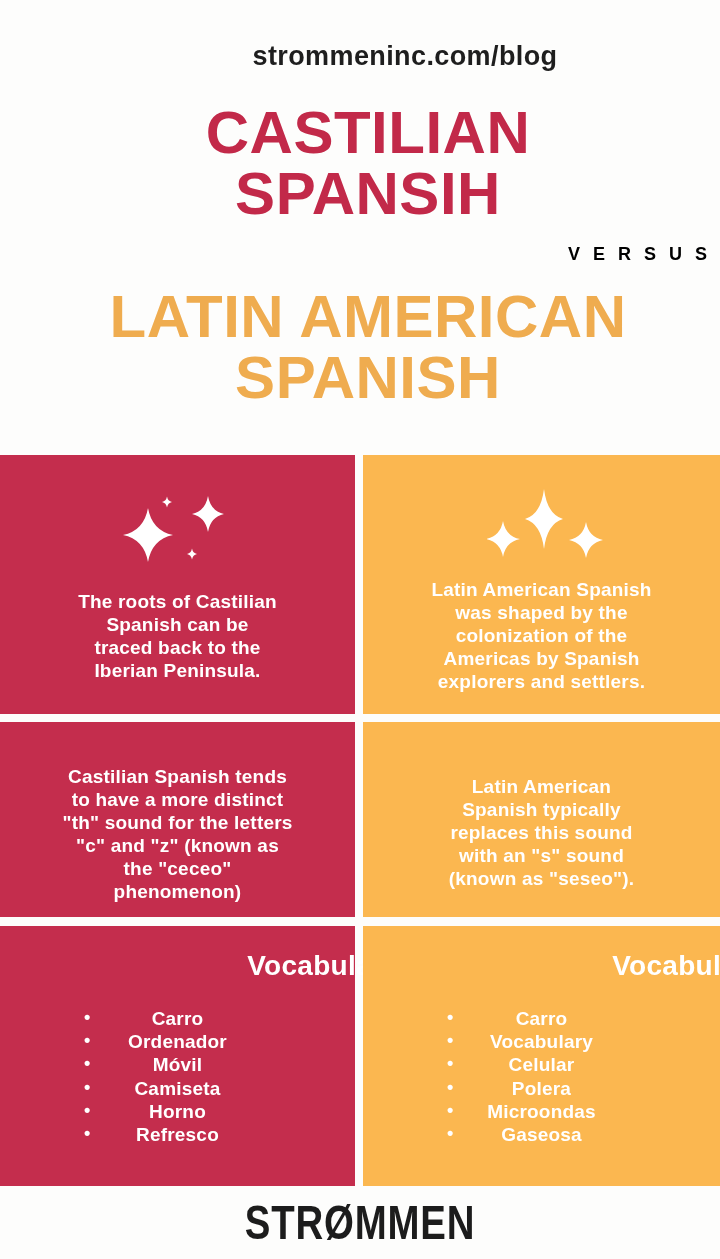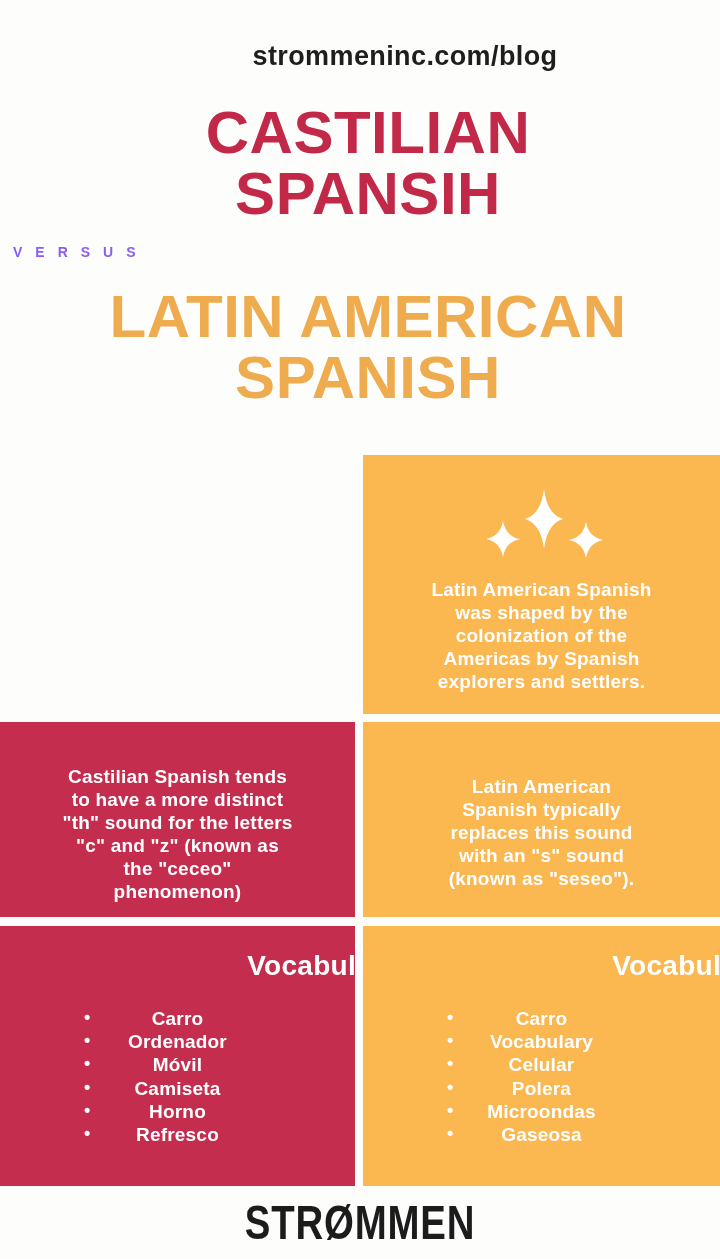--- a/index.html
+++ b/index.html
@@ -16,22 +16,22 @@
     background:#FDFDFC;overflow:hidden;
     font-family:"Liberation Sans",sans-serif;
   }
   
   .url{position:absolute;top:41px;left:0;width:720px;text-align:center;
        font-size:27px;font-weight:600;letter-spacing:.4px;color:var(--ink);padding-left:45px;}
   .title{position:absolute;left:0;width:720px;text-align:center;font-weight:700;
          font-size:60px;line-height:61px;letter-spacing:.5px;white-space:pre-line;margin-left:8px;}
   .title1{top:102px;color:var(--title-red);}
   .title2{top:286px;color:var(--title-yellow);}
-  .versus{position:absolute;top:244px;left:0;width:720px;text-align:left;
-          font-size:14px;font-weight:600;letter-spacing:13px;text-indent:13px;color:#8b5cf6;}
+  .versus{position:absolute;top:244px;left:0;width:720px;text-align:right;
+          font-size:18px;font-weight:600;letter-spacing:13px;text-indent:13px;color:#000000;}
   
   .cell{position:absolute;color:var(--text-on-block);}
   .red{background:var(--block-red);}
   .yellow{background:var(--block-yellow);}
   .l1{left:0;top:455px;width:355px;height:259px;}
   .r1{left:363px;top:455px;width:357px;height:259px;}
   .l2{left:0;top:722px;width:355px;height:195px;}
   .r2{left:363px;top:722px;width:357px;height:195px;}
   .l3{left:0;top:926px;width:355px;height:260px;}
   .r3{left:363px;top:926px;width:357px;height:260px;}
@@ -64,20 +64,32 @@
 
 <div id="canvas">
 
   <div class="url">strommeninc.com/blog</div>
   <div class="title title1">CASTILIAN
 SPANSIH</div>
   <div class="versus">VERSUS</div>
   <div class="title title2">LATIN AMERICAN
 SPANISH</div>
 
+  <div class="cell red l1">
+    <svg class="sparkles" width="101" height="66" viewBox="0 0 101 66" aria-hidden="true">
+      <path transform="translate(25 39) scale(0.50 0.54)" d="M0 -50 Q8 -8 50 0 Q8 8 0 50 Q-8 8 -50 0 Q-8 -8 0 -50 Z"></path>
+      <path transform="translate(44 6) scale(0.10 0.11)" d="M0 -50 Q8 -8 50 0 Q8 8 0 50 Q-8 8 -50 0 Q-8 -8 0 -50 Z"></path>
+      <path transform="translate(85 18) scale(0.32 0.36)" d="M0 -50 Q8 -8 50 0 Q8 8 0 50 Q-8 8 -50 0 Q-8 -8 0 -50 Z"></path>
+      <path transform="translate(69 58) scale(0.10 0.11)" d="M0 -50 Q8 -8 50 0 Q8 8 0 50 Q-8 8 -50 0 Q-8 -8 0 -50 Z"></path>
+    </svg>
+    <div class="cell-text">The roots of Castilian
+Spanish can be
+traced back to the
+Iberian Peninsula.</div>
+  </div>
 
   <div class="cell yellow r1">
     <svg class="sparkles" width="116" height="71" viewBox="0 0 116 71" aria-hidden="true">
       <path transform="translate(16 52) scale(0.34 0.36)" d="M0 -50 Q8 -8 50 0 Q8 8 0 50 Q-8 8 -50 0 Q-8 -8 0 -50 Z"></path>
       <path transform="translate(57 32) scale(0.38 0.60)" d="M0 -50 Q8 -8 50 0 Q8 8 0 50 Q-8 8 -50 0 Q-8 -8 0 -50 Z"></path>
       <path transform="translate(99 53) scale(0.34 0.36)" d="M0 -50 Q8 -8 50 0 Q8 8 0 50 Q-8 8 -50 0 Q-8 -8 0 -50 Z"></path>
     </svg>
     <div class="cell-text">Latin American Spanish
 was shaped by the
 colonization of the

